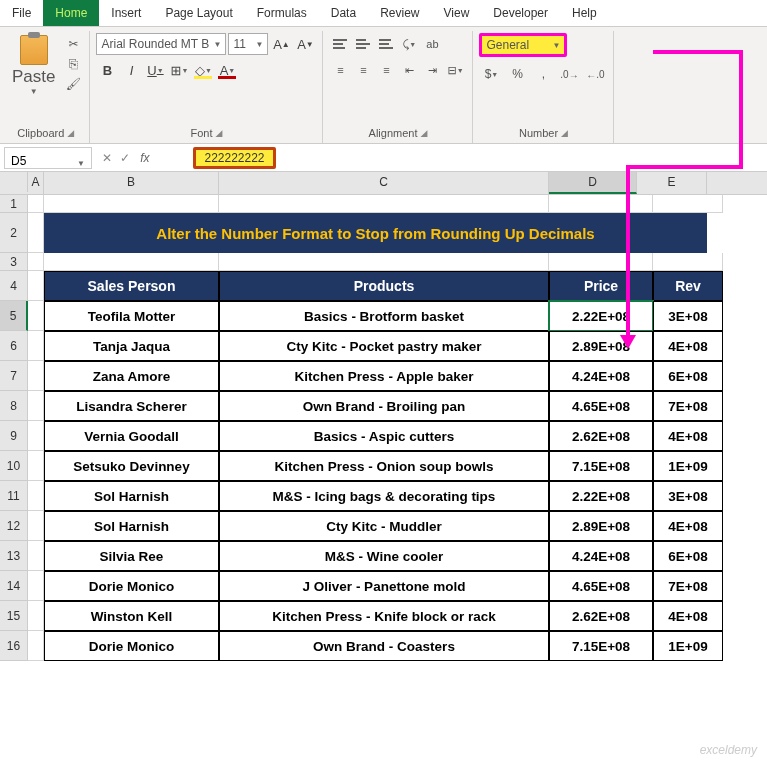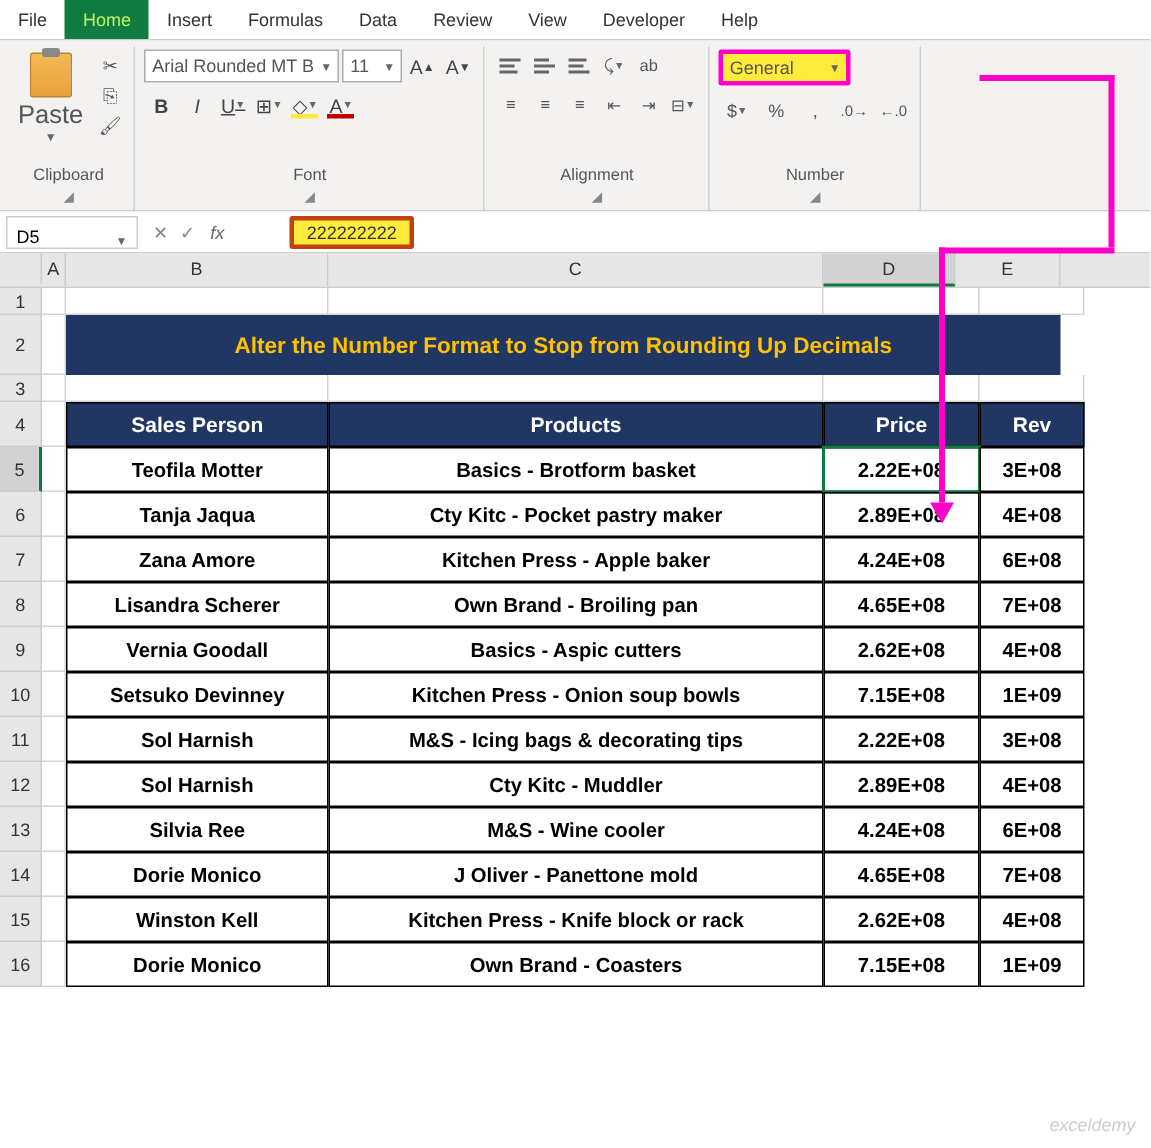--- a/index.html
+++ b/index.html
@@ -6,21 +6,21 @@
 body { background: #fff; width: 767px; height: 765px; overflow: hidden; position: relative; }
 
 
 .tabs { display: flex; background: #fff; border-bottom: 1px solid #ccc; font-size: 12px; }
 .tab { padding: 6px 12px; cursor: pointer; color: #333; }
 .tab.active { background: #107c41; color: #bef264; }
 
 
 .ribbon { display: flex; background: #f3f2f1; border-bottom: 1px solid #ccc; padding: 4px 2px 0 2px; }
 .group { border-right: 1px solid #d0d0d0; padding: 2px 6px; display: flex; flex-direction: column; align-items: center; font-size: 11px; color: #555; }
-.group-label { margin-top: 4px; padding: 2px 0; display: flex; align-items: center; gap: 3px; flex-direction: column; }
+.group-label { margin-top: 20px; padding: 2px 0; display: flex; align-items: center; gap: 3px; }
 .group-body { display: flex; align-items: flex-start; gap: 4px; min-height: 72px; }
 
 
 .paste-btn { display: flex; flex-direction: column; align-items: center; padding: 2px 4px; cursor: pointer; }
 .paste-icon { width: 28px; height: 30px; background: linear-gradient(#f5b958,#e8a03a); border: 1px solid #b8862b; border-radius: 2px; position: relative; }
 .paste-icon::before { content: ""; position: absolute; top: -4px; left: 7px; width: 12px; height: 6px; background: #888; border-radius: 2px; }
 .small-btns { display: flex; flex-direction: column; gap: 2px; padding-top: 2px; }
 .sb { width: 20px; height: 18px; display: flex; align-items: center; justify-content: center; font-size: 12px; cursor: pointer; }
 
 
@@ -88,20 +88,21 @@
 .align-lines { display: inline-block; width: 14px; }
 .align-lines span { display: block; height: 2px; background: #666; margin: 2px 0; }
 </style>
 </head>
 <body>
 
 <div class="tabs">
   <div class="tab">File</div>
   <div class="tab active">Home</div>
   <div class="tab">Insert</div>
+  <div class="tab">Page Layout</div>
   <div class="tab">Formulas</div>
   <div class="tab">Data</div>
   <div class="tab">Review</div>
   <div class="tab">View</div>
   <div class="tab">Developer</div>
   <div class="tab">Help</div>
 </div>
 
 <div class="ribbon">
 

